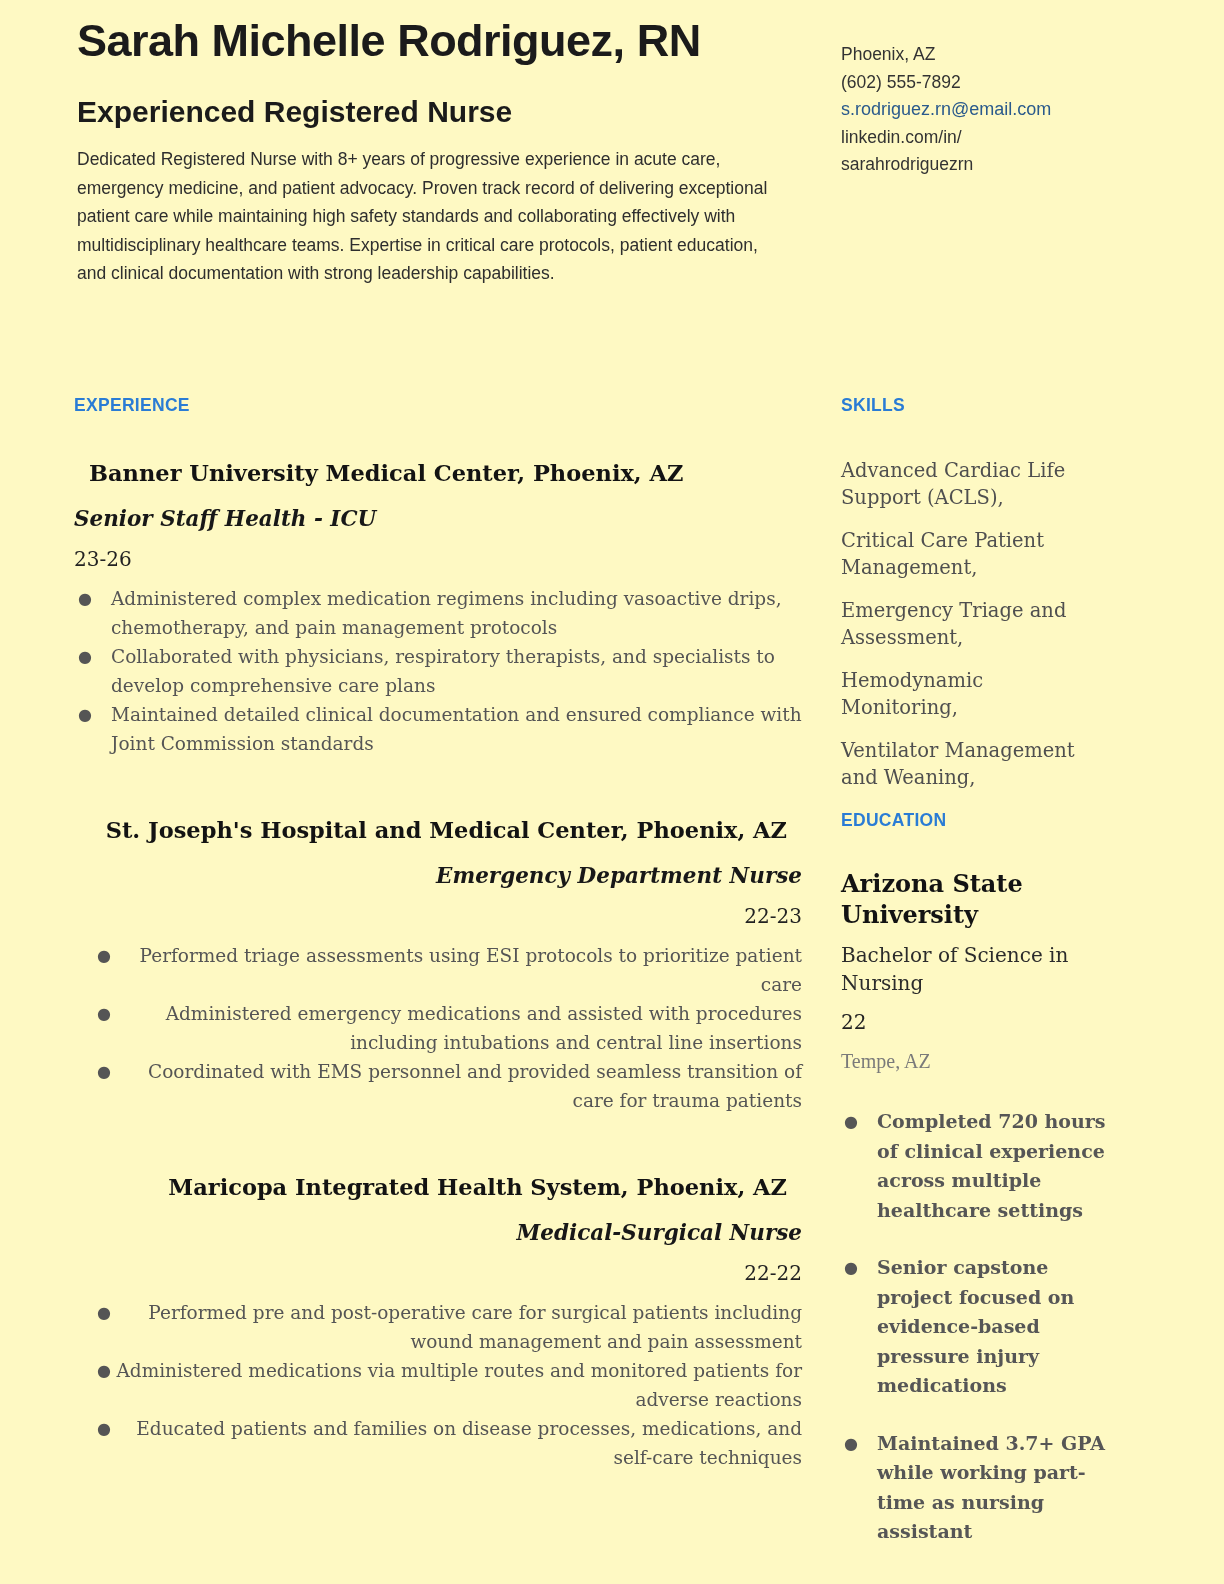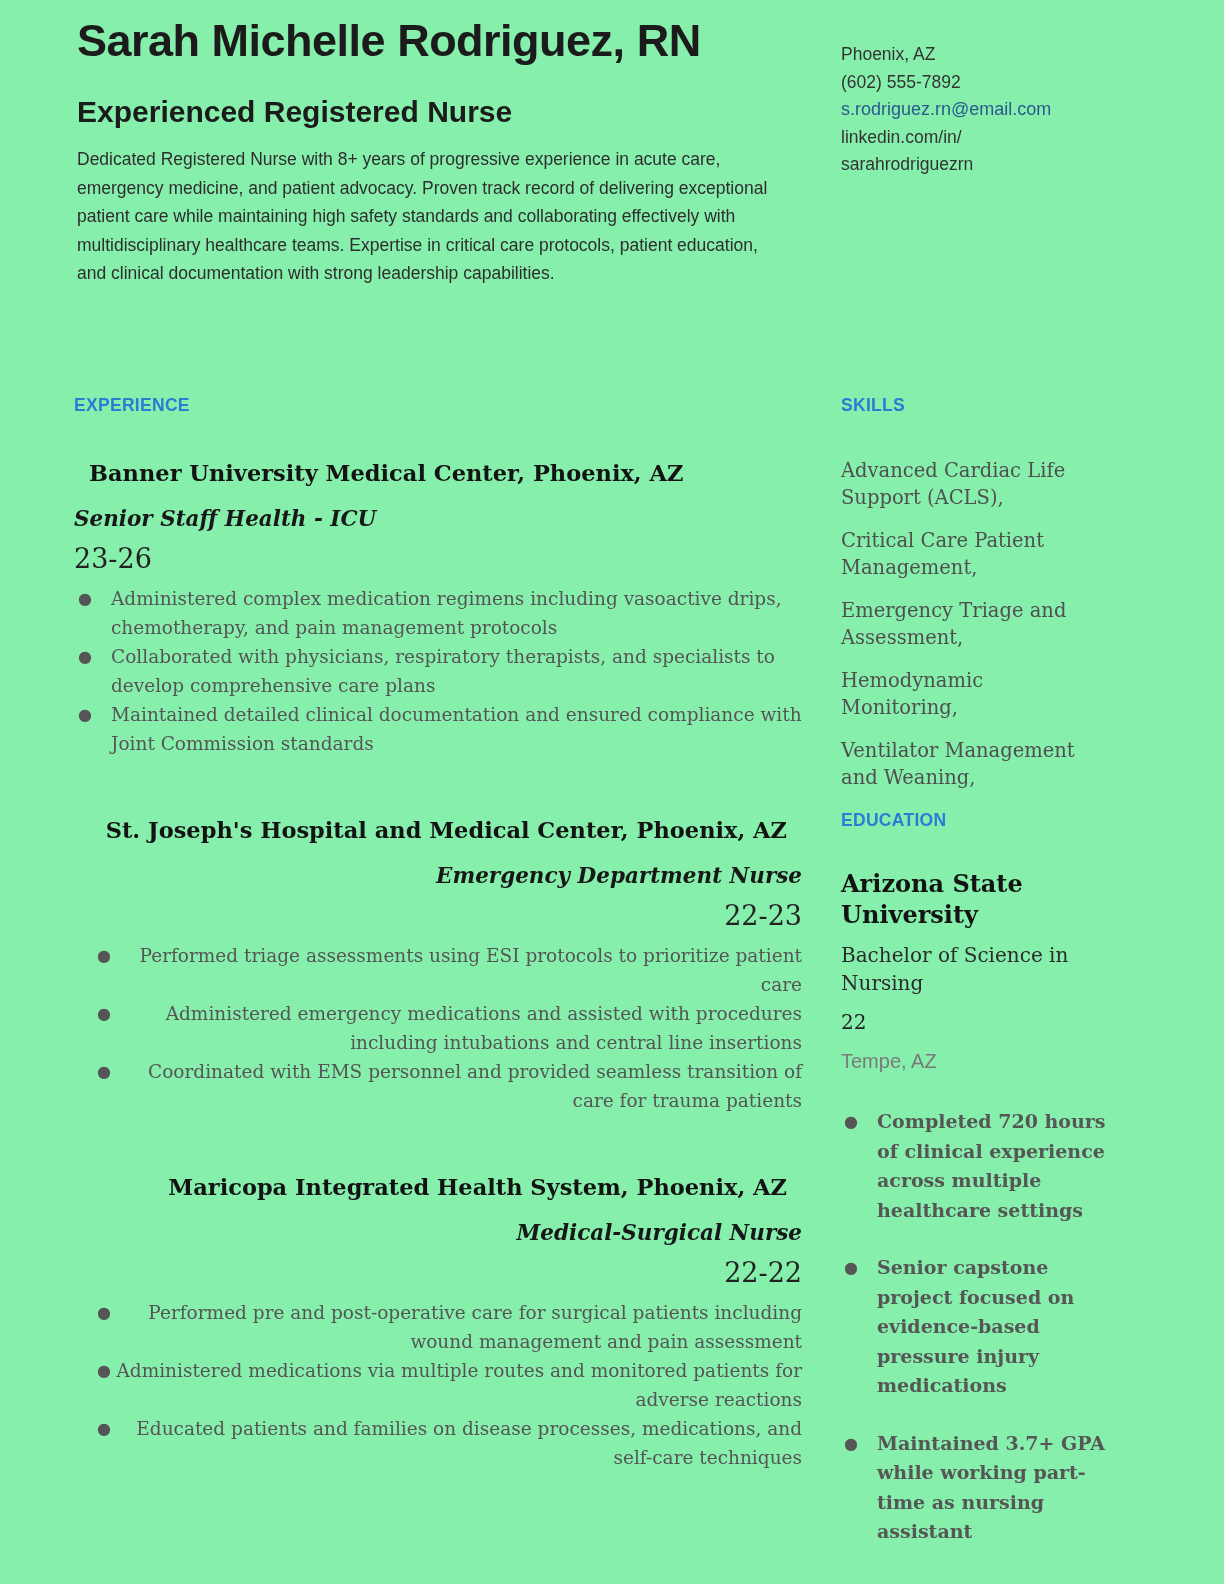--- a/index.html
+++ b/index.html
@@ -6,21 +6,21 @@
   html, body { margin: 0; padding: 0; }
   body {
     width: 1224px; height: 1584px;
     background: #ffffff;
     font-family: "Liberation Sans", sans-serif;
     -webkit-font-smoothing: antialiased;
   }
   .sheet {
     position: relative;
     width: 1224px; height: 1584px;
-    background: #86efac;
+    background: #fef9c3;
     overflow: hidden;
   }
 
   
   .header-left { position: absolute; left: 77px; top: 12px; width: 726px; }
   .name {
     margin: 0; max-width: 700px;
     font-size: 45px; line-height: 57px; font-weight: 700;
     color: #1b1b1b; letter-spacing: -0.5px;
   }
@@ -70,21 +70,21 @@
   }
   .jobtitle {
     margin: 16px 0 0 0;
     font-family: "DejaVu Serif", serif;
     font-size: 21.5px; line-height: 29px; font-weight: 700; font-style: italic;
     color: #181818;
   }
   .dates {
     margin-top: 13px;
     font-family: "DejaVu Serif", serif;
-    font-size: 27px; line-height: 26px;
+    font-size: 20px; line-height: 26px;
     color: #222222;
   }
   ul.bullets { margin: 12px 0 0 0; padding: 0; list-style: none; }
   ul.bullets li {
     display: flex;
     font-family: "DejaVu Serif", serif;
     font-size: 18.5px; line-height: 29px;
     color: #555555;
   }
   .bullet-marker {
@@ -120,21 +120,21 @@
     color: #2b2b2b;
   }
   .year {
     margin-top: 12px;
     font-family: "DejaVu Serif", serif;
     font-size: 20px; line-height: 26px;
     color: #222222;
   }
   .loc {
     margin-top: 13px;
-    font-family: Liberation Sans, sans-serif;
+    font-family: Liberation Serif, serif;
     font-size: 20px; line-height: 26px;
     color: #7a7a7a;
   }
   ul.edu-bullets { margin: 33px 0 0 0; padding: 0; list-style: none; }
   ul.edu-bullets li {
     display: flex;
     font-family: "DejaVu Serif", serif;
     font-size: 19px; line-height: 29.5px; font-weight: 700;
     color: #565656;
   }

